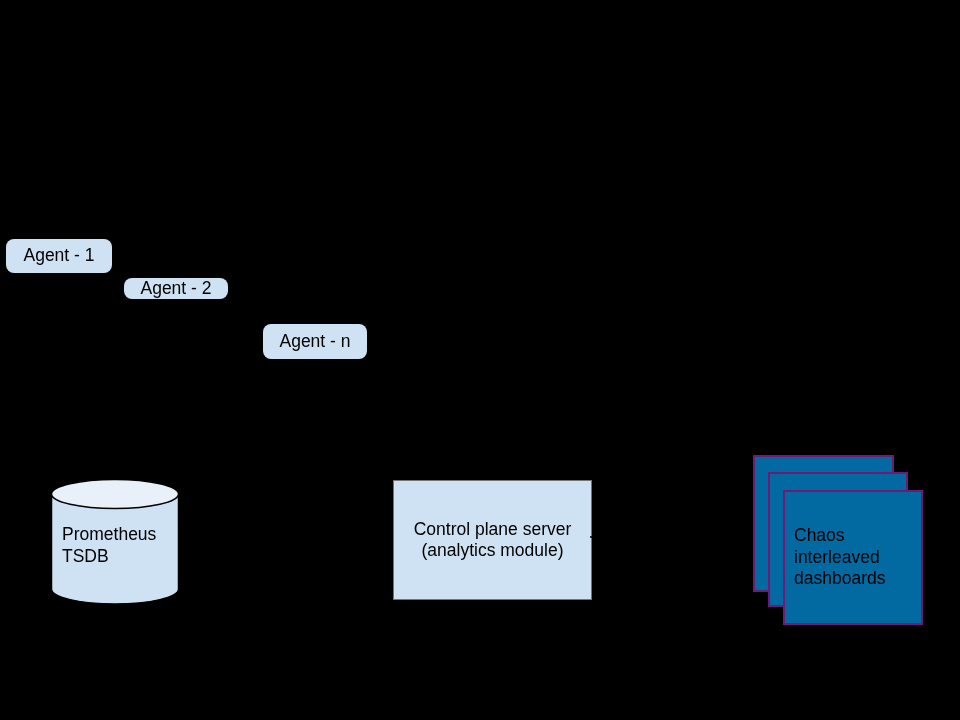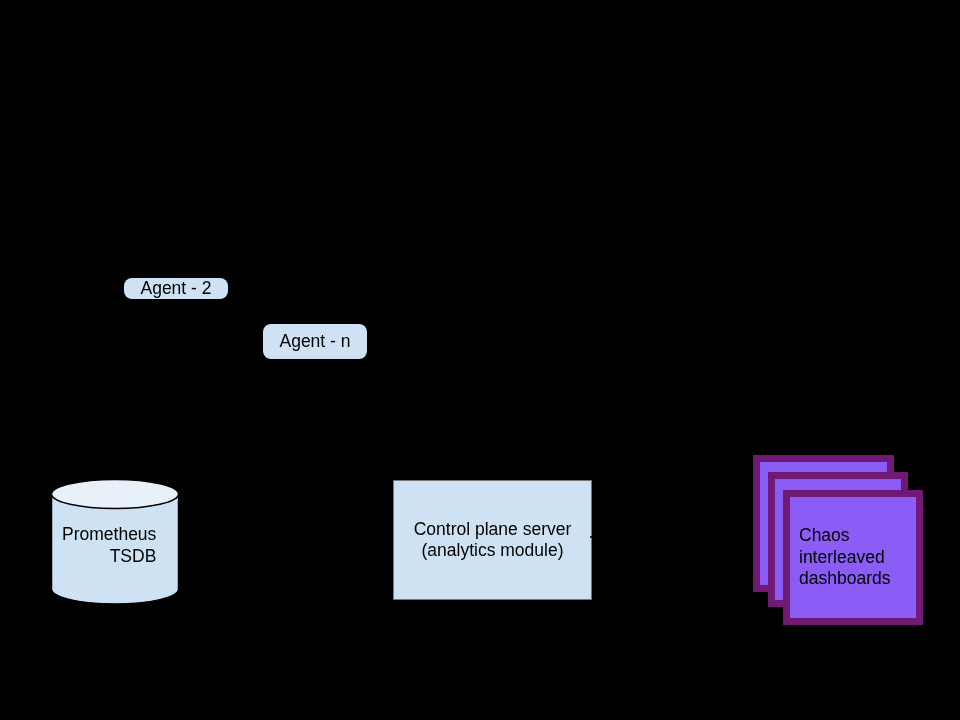--- a/index.html
+++ b/index.html
@@ -27,52 +27,55 @@
     align-items: center;
     justify-content: center;
   }
   #agent-1 { left: 6px;   top: 239px; width: 106px; height: 34px; }
   #agent-2 { left: 124px; top: 278px; width: 104px; height: 21px; }
   #agent-n { left: 263px; top: 324px; width: 104px; height: 35px; }
   
   #cylinder { position: absolute; left: 50px; top: 478px; width: 130px; height: 127px; }
   #cylinder svg { position: absolute; left: 0; top: 0; }
   #cylinder .node-label {
-    position: absolute; left: 12px; top: 46px; text-align: right;
+    position: absolute; left: 12px; top: 46px; text-align: left;
   }
   
   #control-plane {
     position: absolute;
     left: 393px; top: 480px; width: 199px; height: 120px;
     background: #cfe2f3;
     border: 1px solid #737373;
     box-sizing: border-box;
     display: flex; align-items: center; justify-content: center;
     text-align: center;
   }
   
   #connector { position: absolute; left: 590px; top: 525px; width: 185px; height: 24px; }
   
   .dash-card {
     position: absolute;
-    background: #8b5cf6;
-    border: 7px solid #701a75;
+    background: #0369a1;
+    border: 2px solid #701a75;
     box-sizing: border-box;
   }
   #dash-back   { left: 753px; top: 455px; width: 141px; height: 137px; }
   #dash-middle { left: 768px; top: 472px; width: 140px; height: 135px; }
   #dash-front  { left: 783px; top: 490px; width: 140px; height: 135px;
                  display: flex; align-items: center; }
   #dash-front .node-label { padding-left: 9px; text-align: left; }
 </style>
 </head>
 <body>
 
 <div id="canvas">
 
+  <div class="agent-pill" id="agent-1">
+    <span class="node-label">Agent - 1</span>
+  </div>
   <div class="agent-pill" id="agent-2">
     <span class="node-label">Agent - 2</span>
   </div>
   <div class="agent-pill" id="agent-n">
     <span class="node-label">Agent - n</span>
   </div>
 
   <div id="cylinder">
     <svg width="130" height="127" viewBox="0 0 130 127">
       <path d="M 1.5 16 L 1.5 111 A 63.5 15 0 0 0 128.5 111 L 128.5 16 Z" fill="#cfe2f3" stroke="#000000" stroke-width="1.5"></path>

